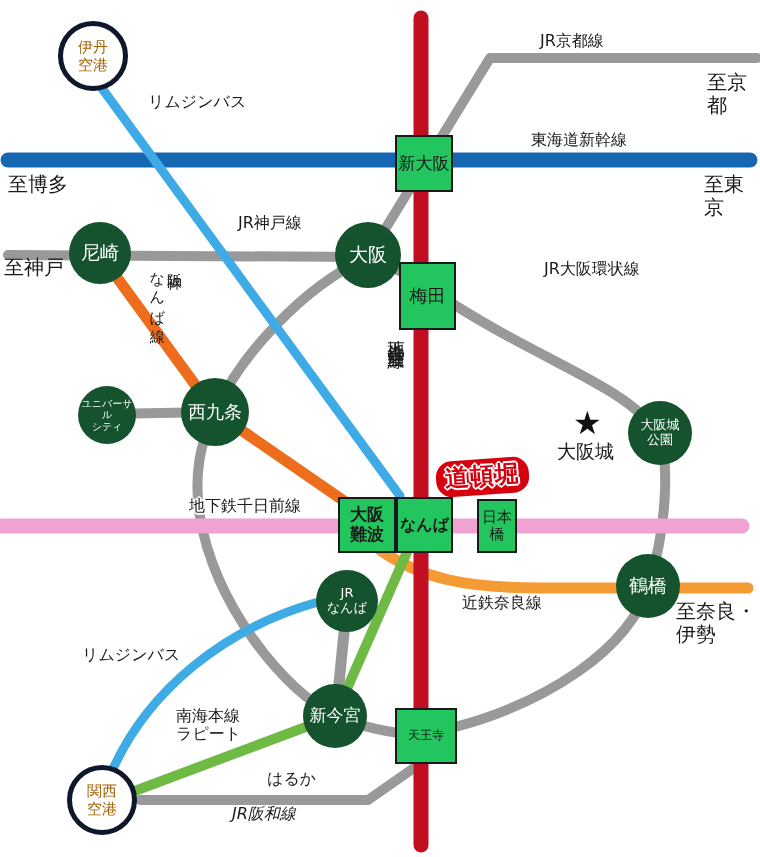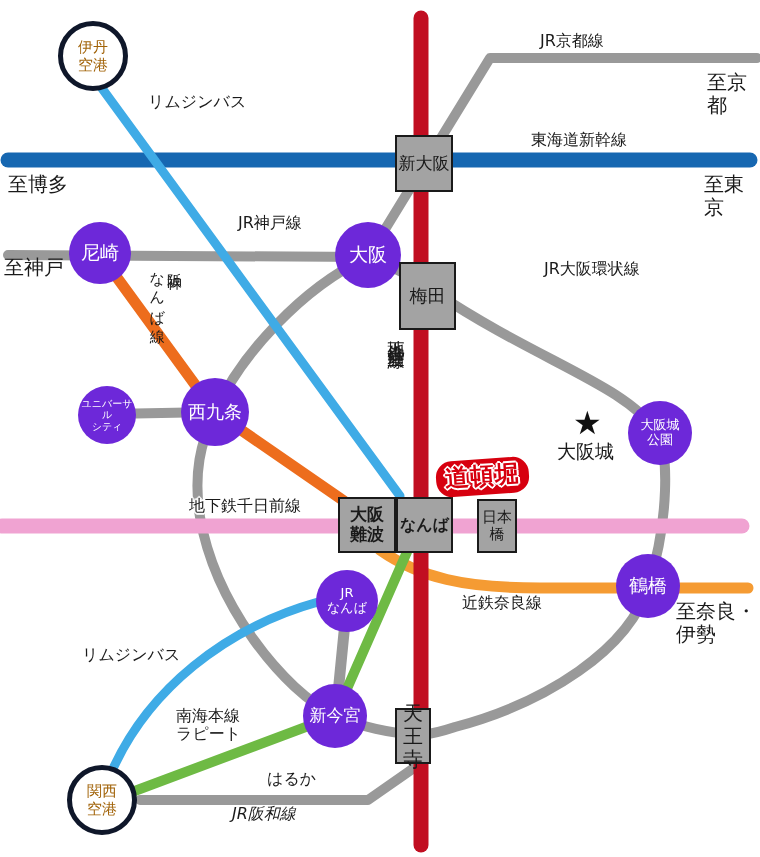--- a/index.html
+++ b/index.html
@@ -4,24 +4,24 @@
 <style>
   html,body{margin:0;padding:0;background:#fff;}
   #map{position:relative;width:760px;height:857px;background:#fff;overflow:hidden;
        font-family:"DejaVu Sans","Liberation Sans",sans-serif;color:#1a1a1a;}
   #lines{position:absolute;left:0;top:0;}
   .lbl{position:absolute;font-size:16px;line-height:1.15;white-space:pre-line;}
   .small{font-size:20px;}
   .halo{text-shadow:-2px 0 #fff,2px 0 #fff,0 -2px #fff,0 2px #fff,
         -1px -1px #fff,1px -1px #fff,-1px 1px #fff,1px 1px #fff;}
   .vert{writing-mode:vertical-rl;text-orientation:upright;letter-spacing:2px;}
-  .station-circle{position:absolute;background:#6d28d9;color:#fff;border-radius:50%;
+  .station-circle{position:absolute;background:#14532d;color:#fff;border-radius:50%;
        display:flex;align-items:center;justify-content:center;text-align:center;
        line-height:1.15;white-space:pre-line;box-sizing:border-box;}
-  .station-box{position:absolute;background:#a3a3a3;border:2px solid #1a1a1a;
+  .station-box{position:absolute;background:#22c55e;border:2px solid #1a1a1a;
        display:flex;align-items:center;justify-content:center;text-align:center;
        line-height:1.15;white-space:pre-line;box-sizing:border-box;}
   .airport{position:absolute;background:#fff;border:5px solid #0f172a;border-radius:50%;
        display:flex;align-items:center;justify-content:center;text-align:center;
        font-size:15px;line-height:1.2;white-space:pre-line;box-sizing:border-box;color:#a16207;}
   .bold{font-weight:bold;}
   #dotonbori{position:absolute;left:436px;top:459px;background:#d7000f;border-radius:16px;
        padding:1px 9px 3px;transform:rotate(-4deg);}
   #dotonbori span{font-size:24px;font-weight:bold;letter-spacing:1px;color:#d7000f;
        text-shadow:-2px 0 #fff,2px 0 #fff,0 -2px #fff,0 2px #fff,
@@ -77,21 +77,21 @@
   <div class="station-circle" style="left:616px;top:554px;width:64px;height:64px;font-size:19px;">鶴橋</div>
   <div class="station-circle" style="left:628px;top:401px;width:64px;height:64px;font-size:13px;">大阪城
 公園</div>
 
   <div class="station-box" style="left:395px;top:135px;width:58px;height:57px;font-size:17px;">新大阪</div>
   <div class="station-box" style="left:399px;top:262px;width:57px;height:68px;font-size:18px;">梅田</div>
   <div class="station-box bold" style="left:338px;top:497px;width:58px;height:56px;font-size:17px;">大阪
 難波</div>
   <div class="station-box bold" style="left:396px;top:497px;width:57px;height:56px;font-size:16px;">なんば</div>
   <div class="station-box" style="left:477px;top:499px;width:40px;height:54px;font-size:15px;">日本橋</div>
-  <div class="station-box" style="left:395px;top:708px;width:36px;height:56px;font-size:20px;">天王寺</div>
+  <div class="station-box" style="left:395px;top:708px;width:62px;height:56px;font-size:12px;">天王寺</div>
 
   <div class="lbl" style="left:148px;top:93px;">リムジンバス</div>
   <div class="lbl" style="left:540px;top:32px;">JR京都線</div>
   <div class="lbl" style="left:531px;top:131px;">東海道新幹線</div>
   <div class="lbl" style="left:238px;top:214px;">JR神戸線</div>
   <div class="lbl" style="left:544px;top:260px;">JR大阪環状線</div>
   <div class="lbl vert" style="left:148px;top:261px;font-size:15px;">阪神
 なんば線</div>
   <div class="lbl vert" style="left:386px;top:327px;font-size:17px;">地下鉄御堂筋線</div>
   <div class="lbl halo" style="left:189px;top:497px;">地下鉄千日前線</div>

